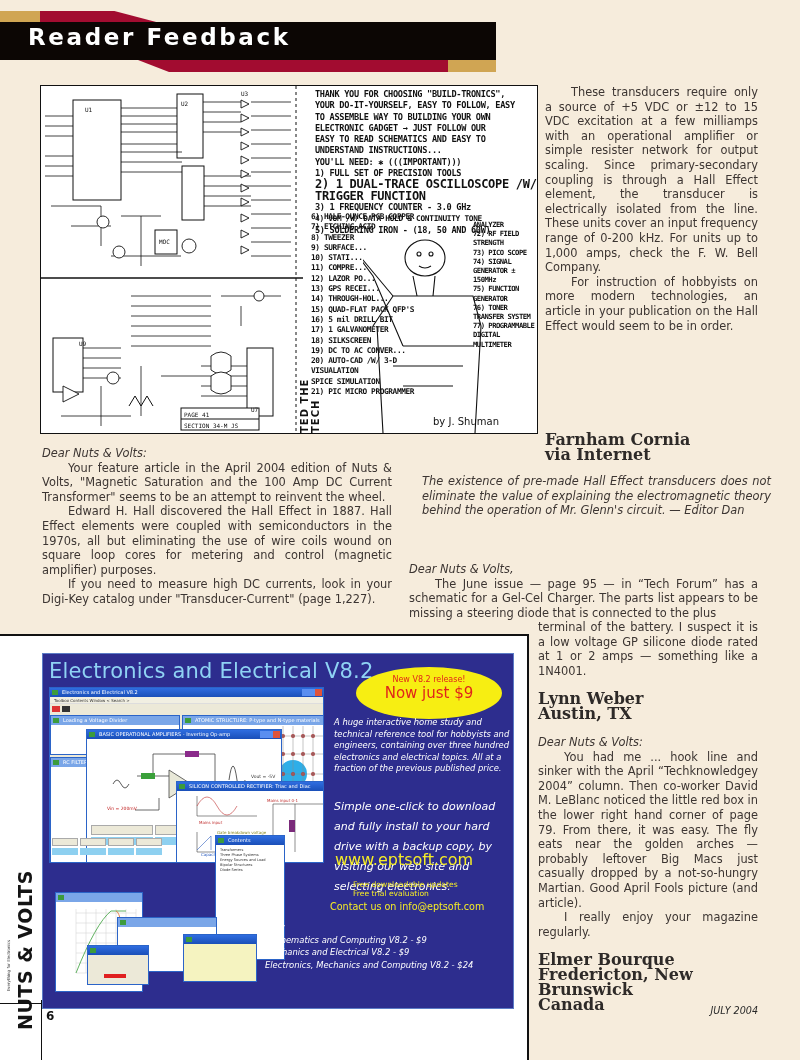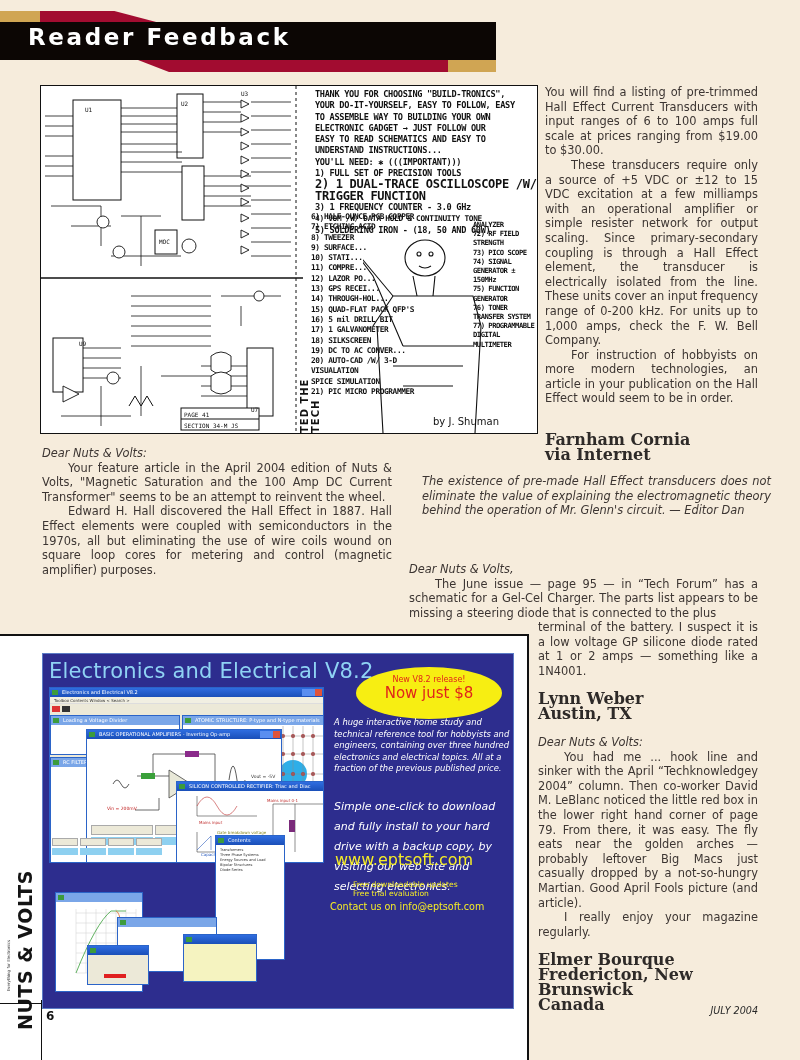--- a/index.html
+++ b/index.html
@@ -195,33 +195,33 @@
         <circle cx="56" cy="18" r="2"></circle>
           <circle cx="68" cy="18" r="2"></circle>
         <path d="M56 30 q6 4 12 0"></path>
       </g>
     </svg>
     <div class="cart-credit">by J. Shuman</div>
   </div>
 </div>
 
 <div class="txt" style="position:absolute;left:545px;top:85px;width:213px;">
-  <p class="noind">You will find a listing of pre-trimmed Hall Effect Current Transducers with input ranges of 6 to 100 amps full scale at prices ranging from $19.00 to $30.00.</p>
   <p>These transducers require only a source of +5 VDC or ±12 to 15 VDC excitation at a few milliamps with an operational amplifier or simple resister network for output scaling. Since primary-secondary coupling is through a Hall Effect element, the transducer is electrically isolated from the line. These units cover an input frequency range of 0-200 kHz. For units up to 1,000 amps, check the F. W. Bell Company.</p>
   <p>For instruction of hobbyists on more modern technologies, an article in your publication on the Hall Effect would seem to be in order.</p>
 </div>
 <div class="sig" style="position:absolute;left:545px;top:432px;width:213px;">
   <div>Farnham Cornia</div>
   <div>via Internet</div>
 </div>
 
 <div class="txt" style="position:absolute;left:42px;top:446px;width:350px;">
   <p class="salute">Dear Nuts &amp; Volts:</p>
   <p>Your feature article in the April 2004 edition of Nuts &amp; Volts, "Magnetic Saturation and the 100 Amp DC Current Transformer" seems to be an attempt to reinvent the wheel.</p>
   <p>Edward H. Hall discovered the Hall Effect in 1887. Hall Effect elements were coupled with semiconductors in the 1970s, all but eliminating the use of wire coils wound on square loop cores for metering and control (magnetic amplifier) purposes.</p>
+  <p>If you need to measure high DC currents, look in your Digi-Key catalog under "Transducer-Current" (page 1,227).</p>
 </div>
 
 <div class="txt editor" style="position:absolute;left:422px;top:474px;width:349px;">The existence of pre-made Hall Effect transducers does not eliminate the value of explaining the electromagnetic theory behind the operation of Mr. Glenn's circuit. — Editor Dan</div>
 
 <div class="txt" style="position:absolute;left:409px;top:562px;width:349px;">
   <p class="salute">Dear Nuts &amp; Volts,</p>
   <p>The June issue — page 95 — in “Tech Forum” has a schematic for a Gel-Cel Charger. The parts list appears to be missing a steering diode that is connected to the plus</p>
 </div>
 <div class="txt" style="position:absolute;left:538px;top:620px;width:220px;">
   <p class="noind">terminal of the battery. I suspect it is a low voltage GP silicone diode rated at 1 or 2 amps — something like a 1N4001.</p>
@@ -373,30 +373,36 @@
   <div class="win" style="left:44px;top:291px;width:62px;height:40px;background:#ece9d8;">
     <div class="win-tb"></div>
     <div style="position:absolute;left:16px;top:28px;width:22px;height:4px;background:#e02020;"></div>
   </div>
   <div class="win" style="left:140px;top:280px;width:74px;height:48px;background:#f5f3c0;">
     <div class="win-tb"></div>
   </div>
 
   <div class="ad-oval">
     <span class="ad-oval-small">New V8.2 release!</span>
-    <span class="ad-oval-big">Now just $8</span>
+    <span class="ad-oval-big">Now just $9</span>
   </div>
   <div class="ad-desc">A huge interactive home study and technical reference tool for hobbyists and engineers, containing over three hundred electronics and electrical topics. All at a fraction of the previous published price.</div>
   <div class="ad-desc2">Simple one-click to download and fully install to your hard drive with a backup copy, by visiting our web site and selecting electronics.</div>
   <div class="ad-url">www.eptsoft.com</div>
   <div class="ad-free">
     <div>Free downloadable updates</div>
     <div>Free trial evaluation</div>
   </div>
   <div class="ad-contact">Contact us on info@eptsoft.com</div>
+  <div class="ad-also">
+    <span>Also:</span>
+    <span>Mathematics and Computing V8.2 - $9</span>
+    <span>Mechanics and Electrical V8.2 - $9</span>
+    <span>Electronics, Mechanics and Computing V8.2 - $24</span>
+  </div>
 </div>
 
 <div class="nv-tag">Everything for Electronics</div>
 <div class="nv-logo">NUTS &amp; VOLTS</div>
 <div class="pg-rule-h"></div>
 <div class="pg-rule-v"></div>
 <div class="pg-no">6</div>
 <div class="issue">JULY 2004</div>
 
 </body></html>

